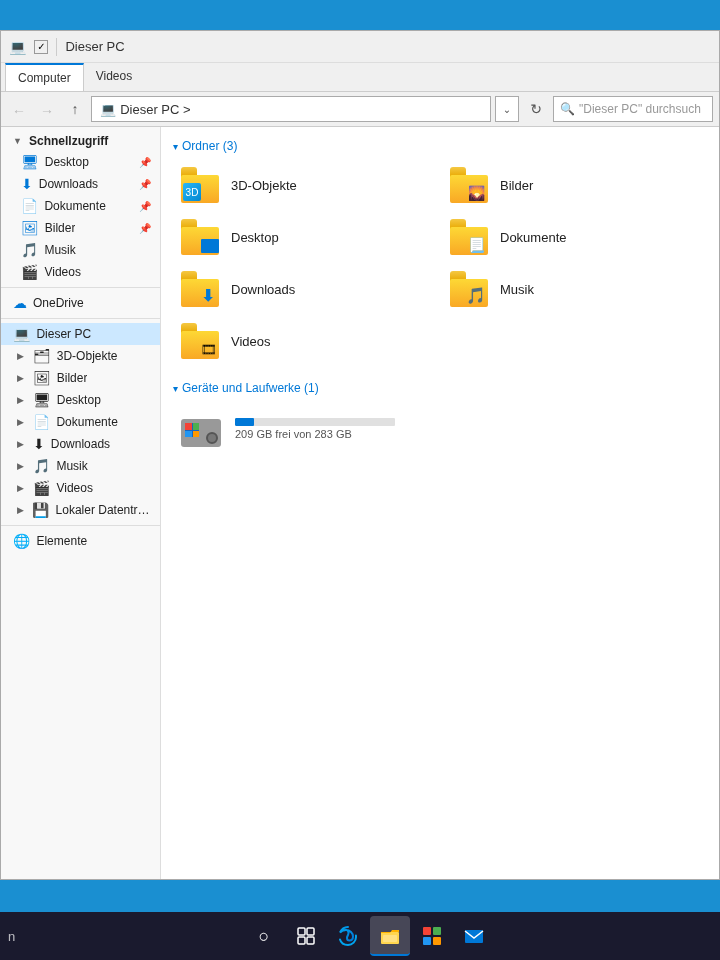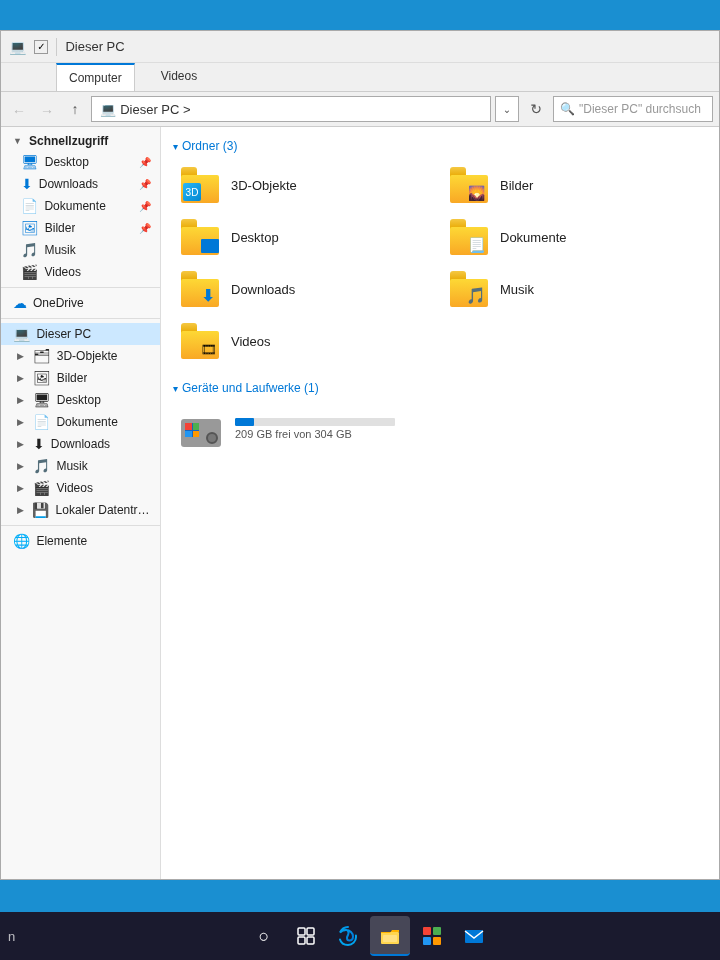--- a/index.html
+++ b/index.html
@@ -37,23 +37,22 @@
       gap: 8px;
     }
 
     
     .ribbon {
       background: #f0f0f0;
       border-bottom: 1px solid #ccc;
     }
     .ribbon-tabs {
       display: flex;
-      gap: 14px;
-      padding: 0 17px;
-      margin-left: 38px;
+      gap: 0;
+      padding: 0 4px;
     }
     .ribbon-tab {
       padding: 6px 12px;
       font-size: 12px;
       cursor: pointer;
       color: #333;
     }
     .ribbon-tab.active {
       background: #fff;
       border: 1px solid #ccc;
@@ -553,21 +552,21 @@
                 <div style="background:#2196f3;"></div>
                 <div style="background:#ff9800;"></div>
               </div>
               <div style="position:absolute;bottom:3px;right:3px;width:12px;height:12px;background:#777;border-radius:50%;border:2px solid #555;"></div>
             </div>
           </div>
           <div class="drive-info">
             <div class="drive-bar-bg">
               <div class="drive-bar-fill" style="width:12%;background:#0078d7;"></div>
             </div>
-            <div class="drive-space">209 GB frei von 304 GB</div>
+            <div class="drive-space">209 GB frei von 283 GB</div>
           </div>
         </div>
       </div>
 
     </div>
   </div>
 
 
 </div>
 

